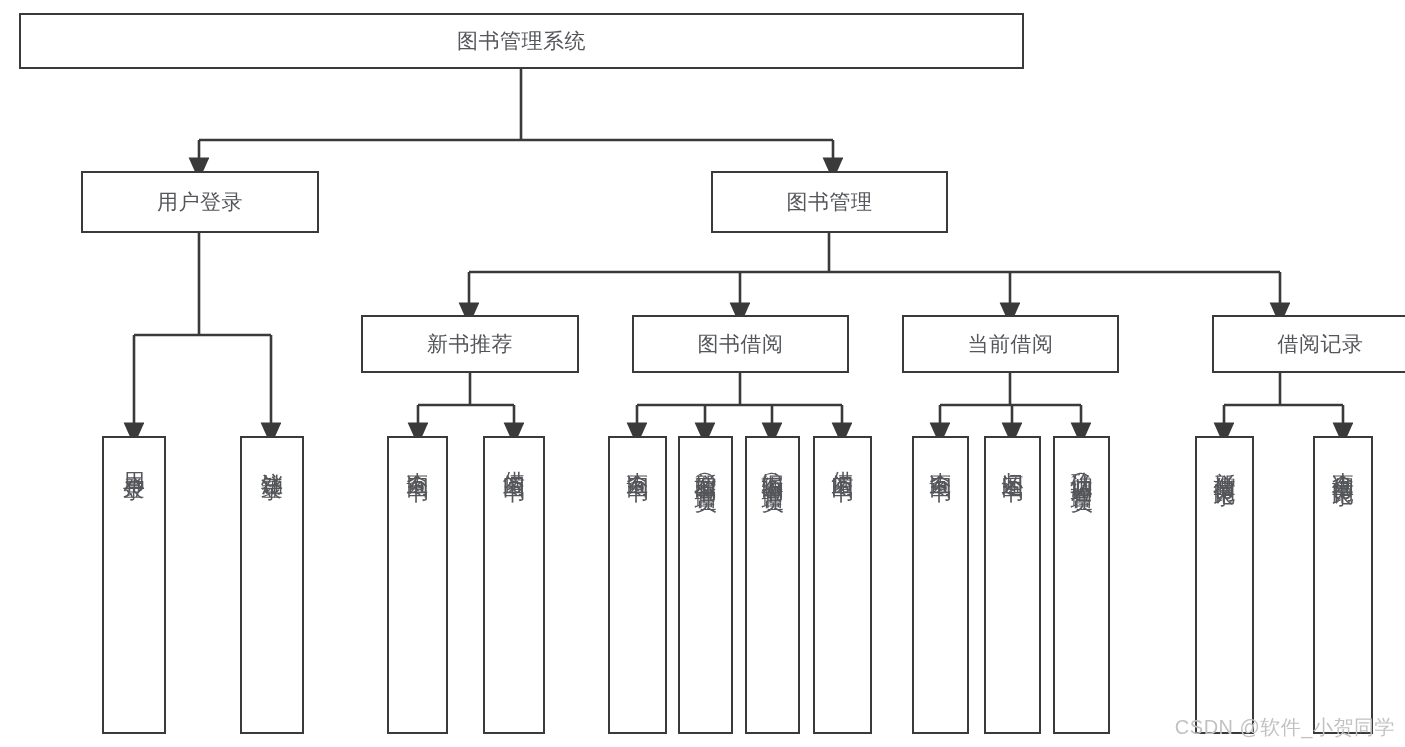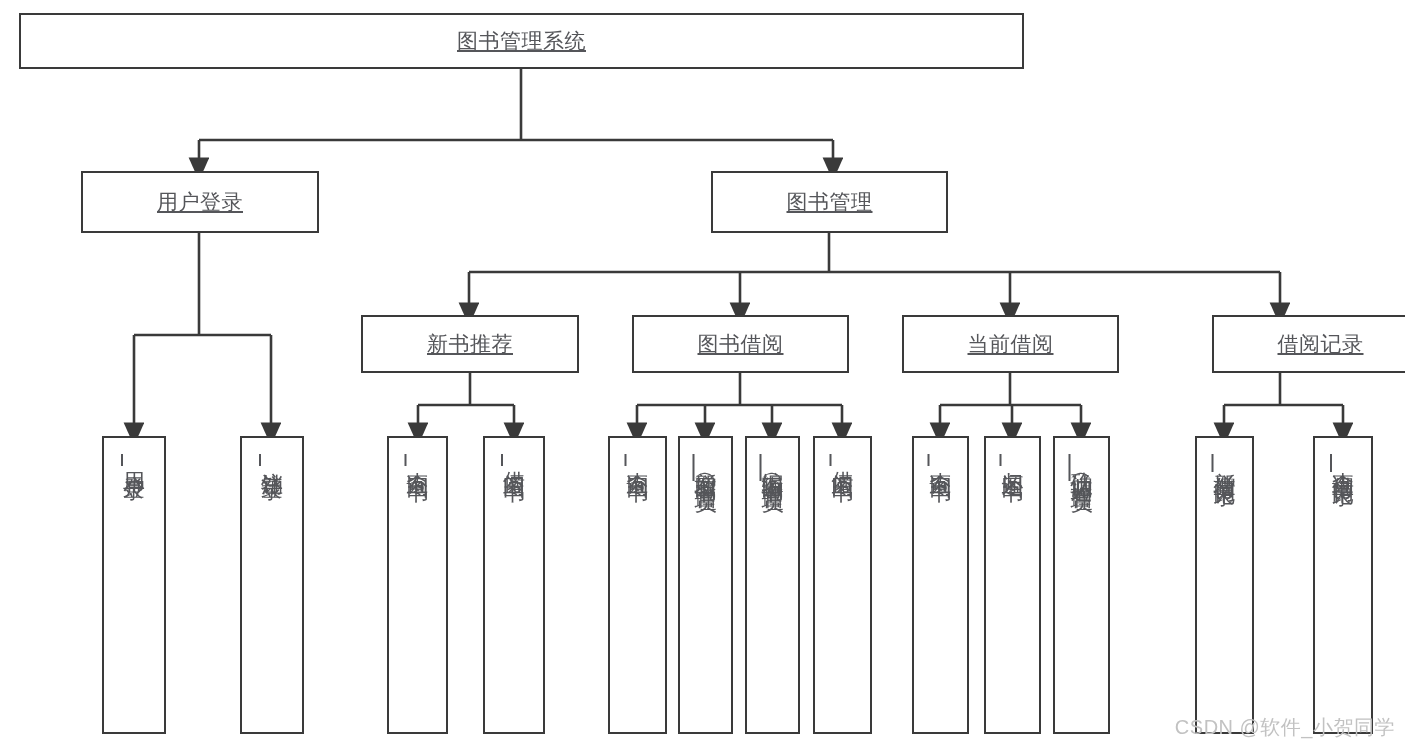--- a/index.html
+++ b/index.html
@@ -33,21 +33,20 @@
     align-items: center;
     justify-content: center;
     color: #55565a;
     z-index: 2;
   }
   .node-label {
     color: #55565a;
     line-height: 1.08;
     text-align: center;
     white-space: pre-line;
-    text-decoration: underline;
   }
   
   .h-node .node-label {
     font-size: 21px;
     letter-spacing: 0.5px;
   }
   
   .v-node {
     align-items: flex-start;
     justify-content: center;

